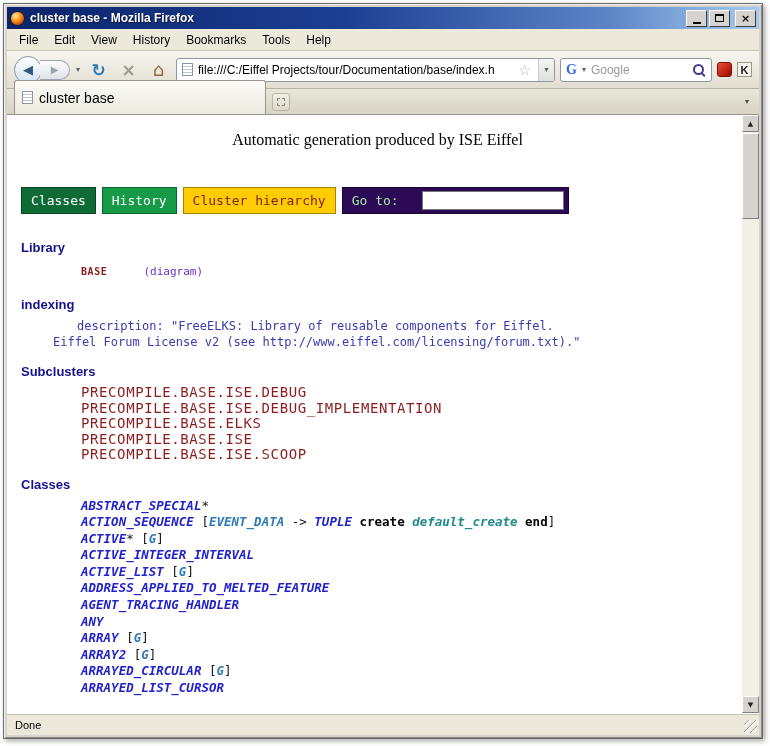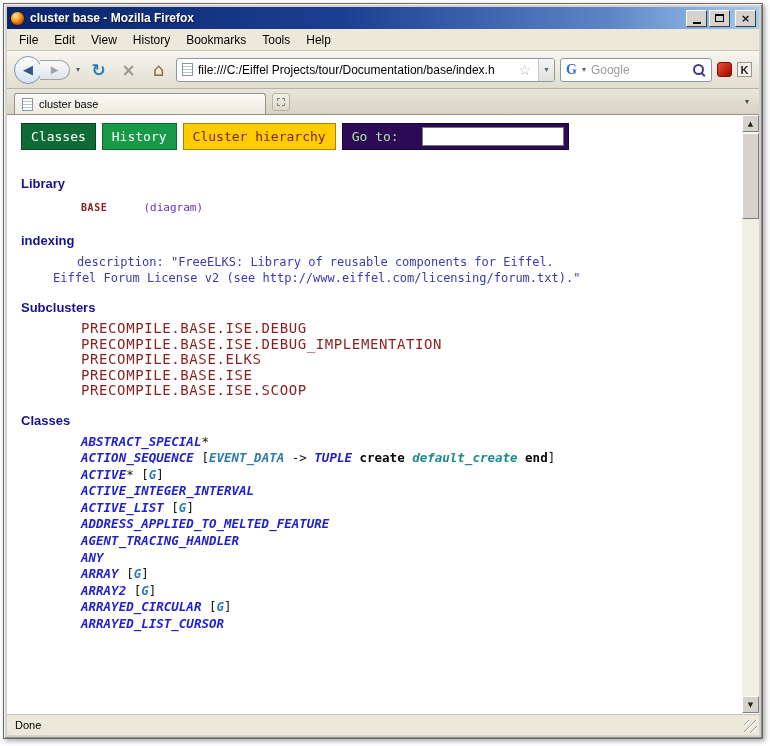--- a/index.html
+++ b/index.html
@@ -74,23 +74,23 @@
     background:#4a3a8a;transform:rotate(45deg);transform-origin:0 0;}
   .addon-red{width:15px;height:15px;flex:0 0 15px;border-radius:3px;
     background:linear-gradient(135deg,#e8543a 0%,#c02010 60%,#8e0f06 100%);
     border:1px solid #7c1008;}
   .addon-k{width:15px;height:15px;flex:0 0 15px;border:1px solid #9a968a;background:#f5f3ec;
     color:#222;font-size:11px;font-weight:bold;display:flex;align-items:center;justify-content:center;}
 
   
   .tabstrip{height:26px;flex:0 0 26px;display:flex;align-items:flex-end;gap:6px;
     background:linear-gradient(#e9e6db,#d7d3c5);padding:0 5px 0 7px;border-bottom:1px solid #98948a;}
-  .tab{width:252px;height:21px;display:flex;align-items:center;gap:6px;padding:0 7px;
+  .tab{width:252px;height:34px;display:flex;align-items:center;gap:6px;padding:0 7px;
     background:linear-gradient(#fcfbf7,#ece9dd);border:1px solid #98948a;border-bottom:none;
-    border-radius:3px 3px 0 0;font-size:11px;color:#000;}
+    border-radius:3px 3px 0 0;font-size:14px;color:#000;}
   .tab-label{white-space:nowrap;overflow:hidden;}
   .newtab-btn{width:18px;height:18px;align-self:center;border:1px solid #b8b4a6;border-radius:3px;
     background:linear-gradient(#f2f0e8,#ddd9cb);display:flex;align-items:center;justify-content:center;}
   .newtab-glyph{width:8px;height:8px;border:1px dashed #8a8678;}
   .alltabs-btn{margin-left:auto;align-self:center;color:#4a4a44;font-size:8px;
     font-family:"DejaVu Sans",sans-serif;padding:3px 5px;}
 
   
   .content{flex:1 1 auto;min-height:0;display:flex;background:#fff;}
   .page{flex:1 1 auto;overflow:hidden;padding:8px 8px 0 14px;}
@@ -221,20 +221,21 @@
     </div>
     <span class="newtab-btn">
         <span class="newtab-glyph"></span>
       </span>
     <span class="alltabs-btn">▾</span>
   </div>
 
   <div class="content">
     <div class="page">
 
+      <div class="banner">Automatic generation produced by ISE Eiffel</div>
 
       <div class="btn-row">
         <a class="btn btn-classes">Classes</a>
         <a class="btn btn-clusters">History</a>
         <a class="btn btn-hier">Cluster hierarchy</a>
         <div class="goto">
           <span>Go to:</span>
           <input class="goto-input" style="">
         </div>
       </div>

